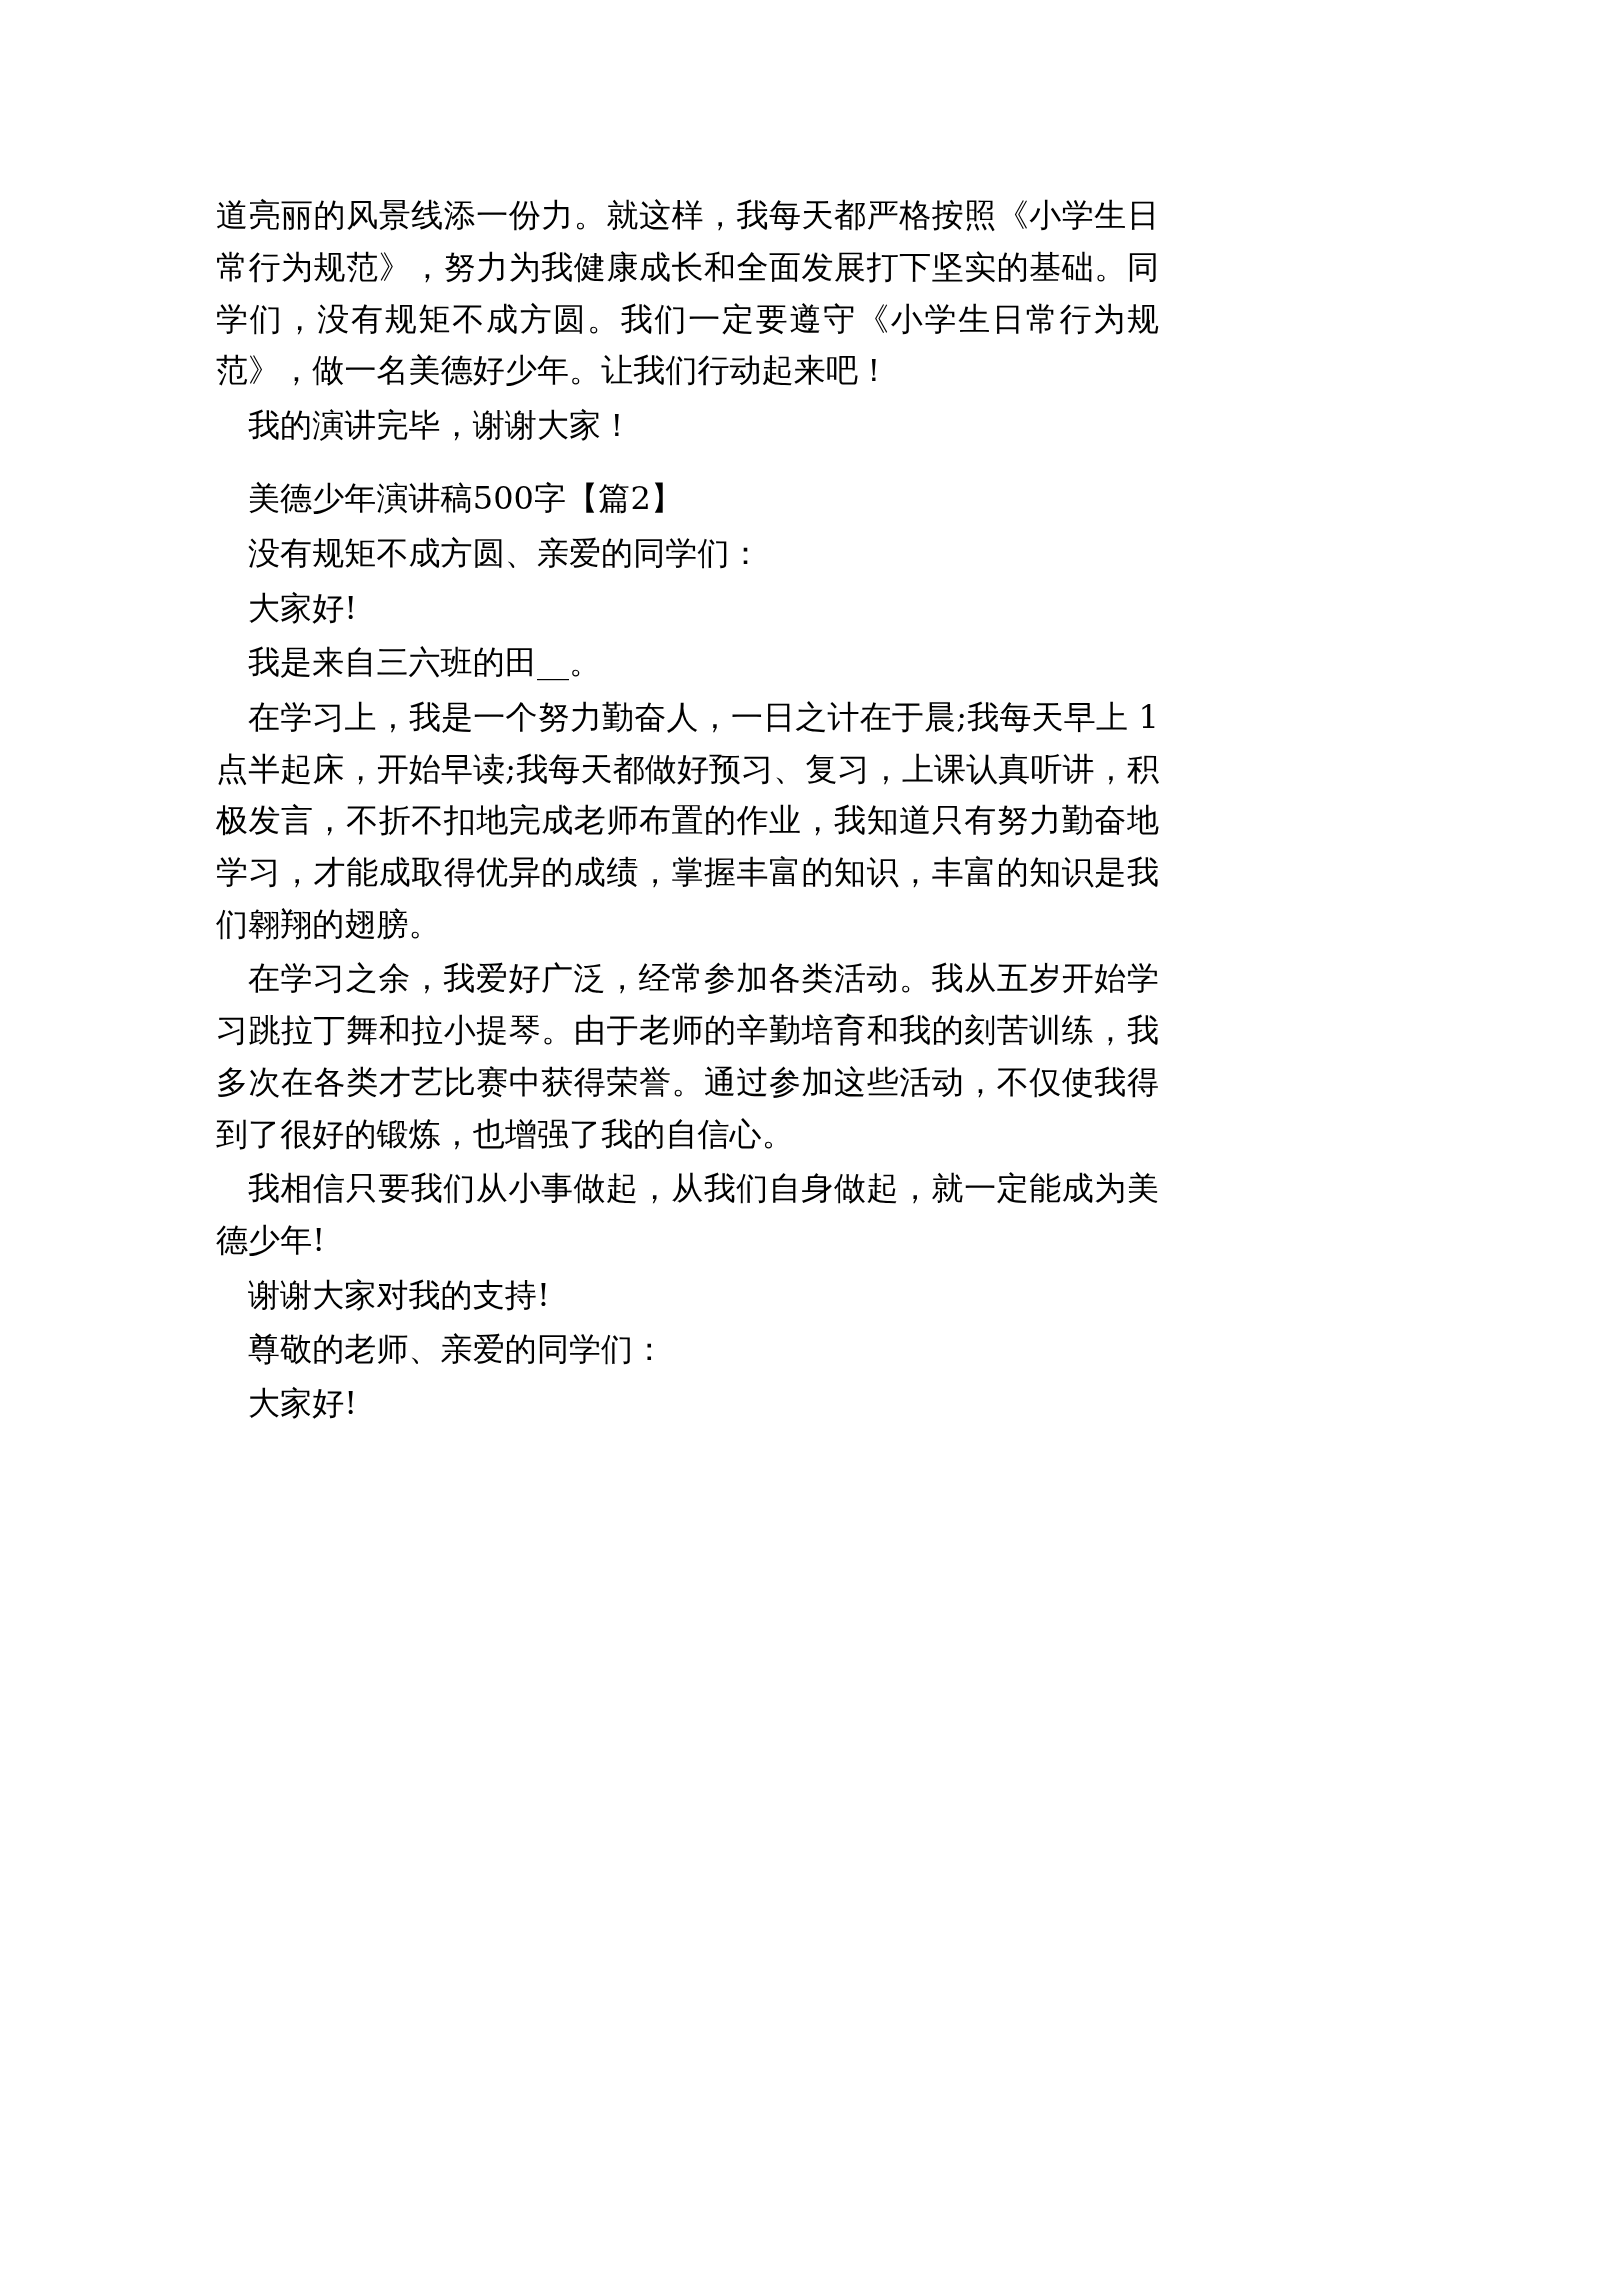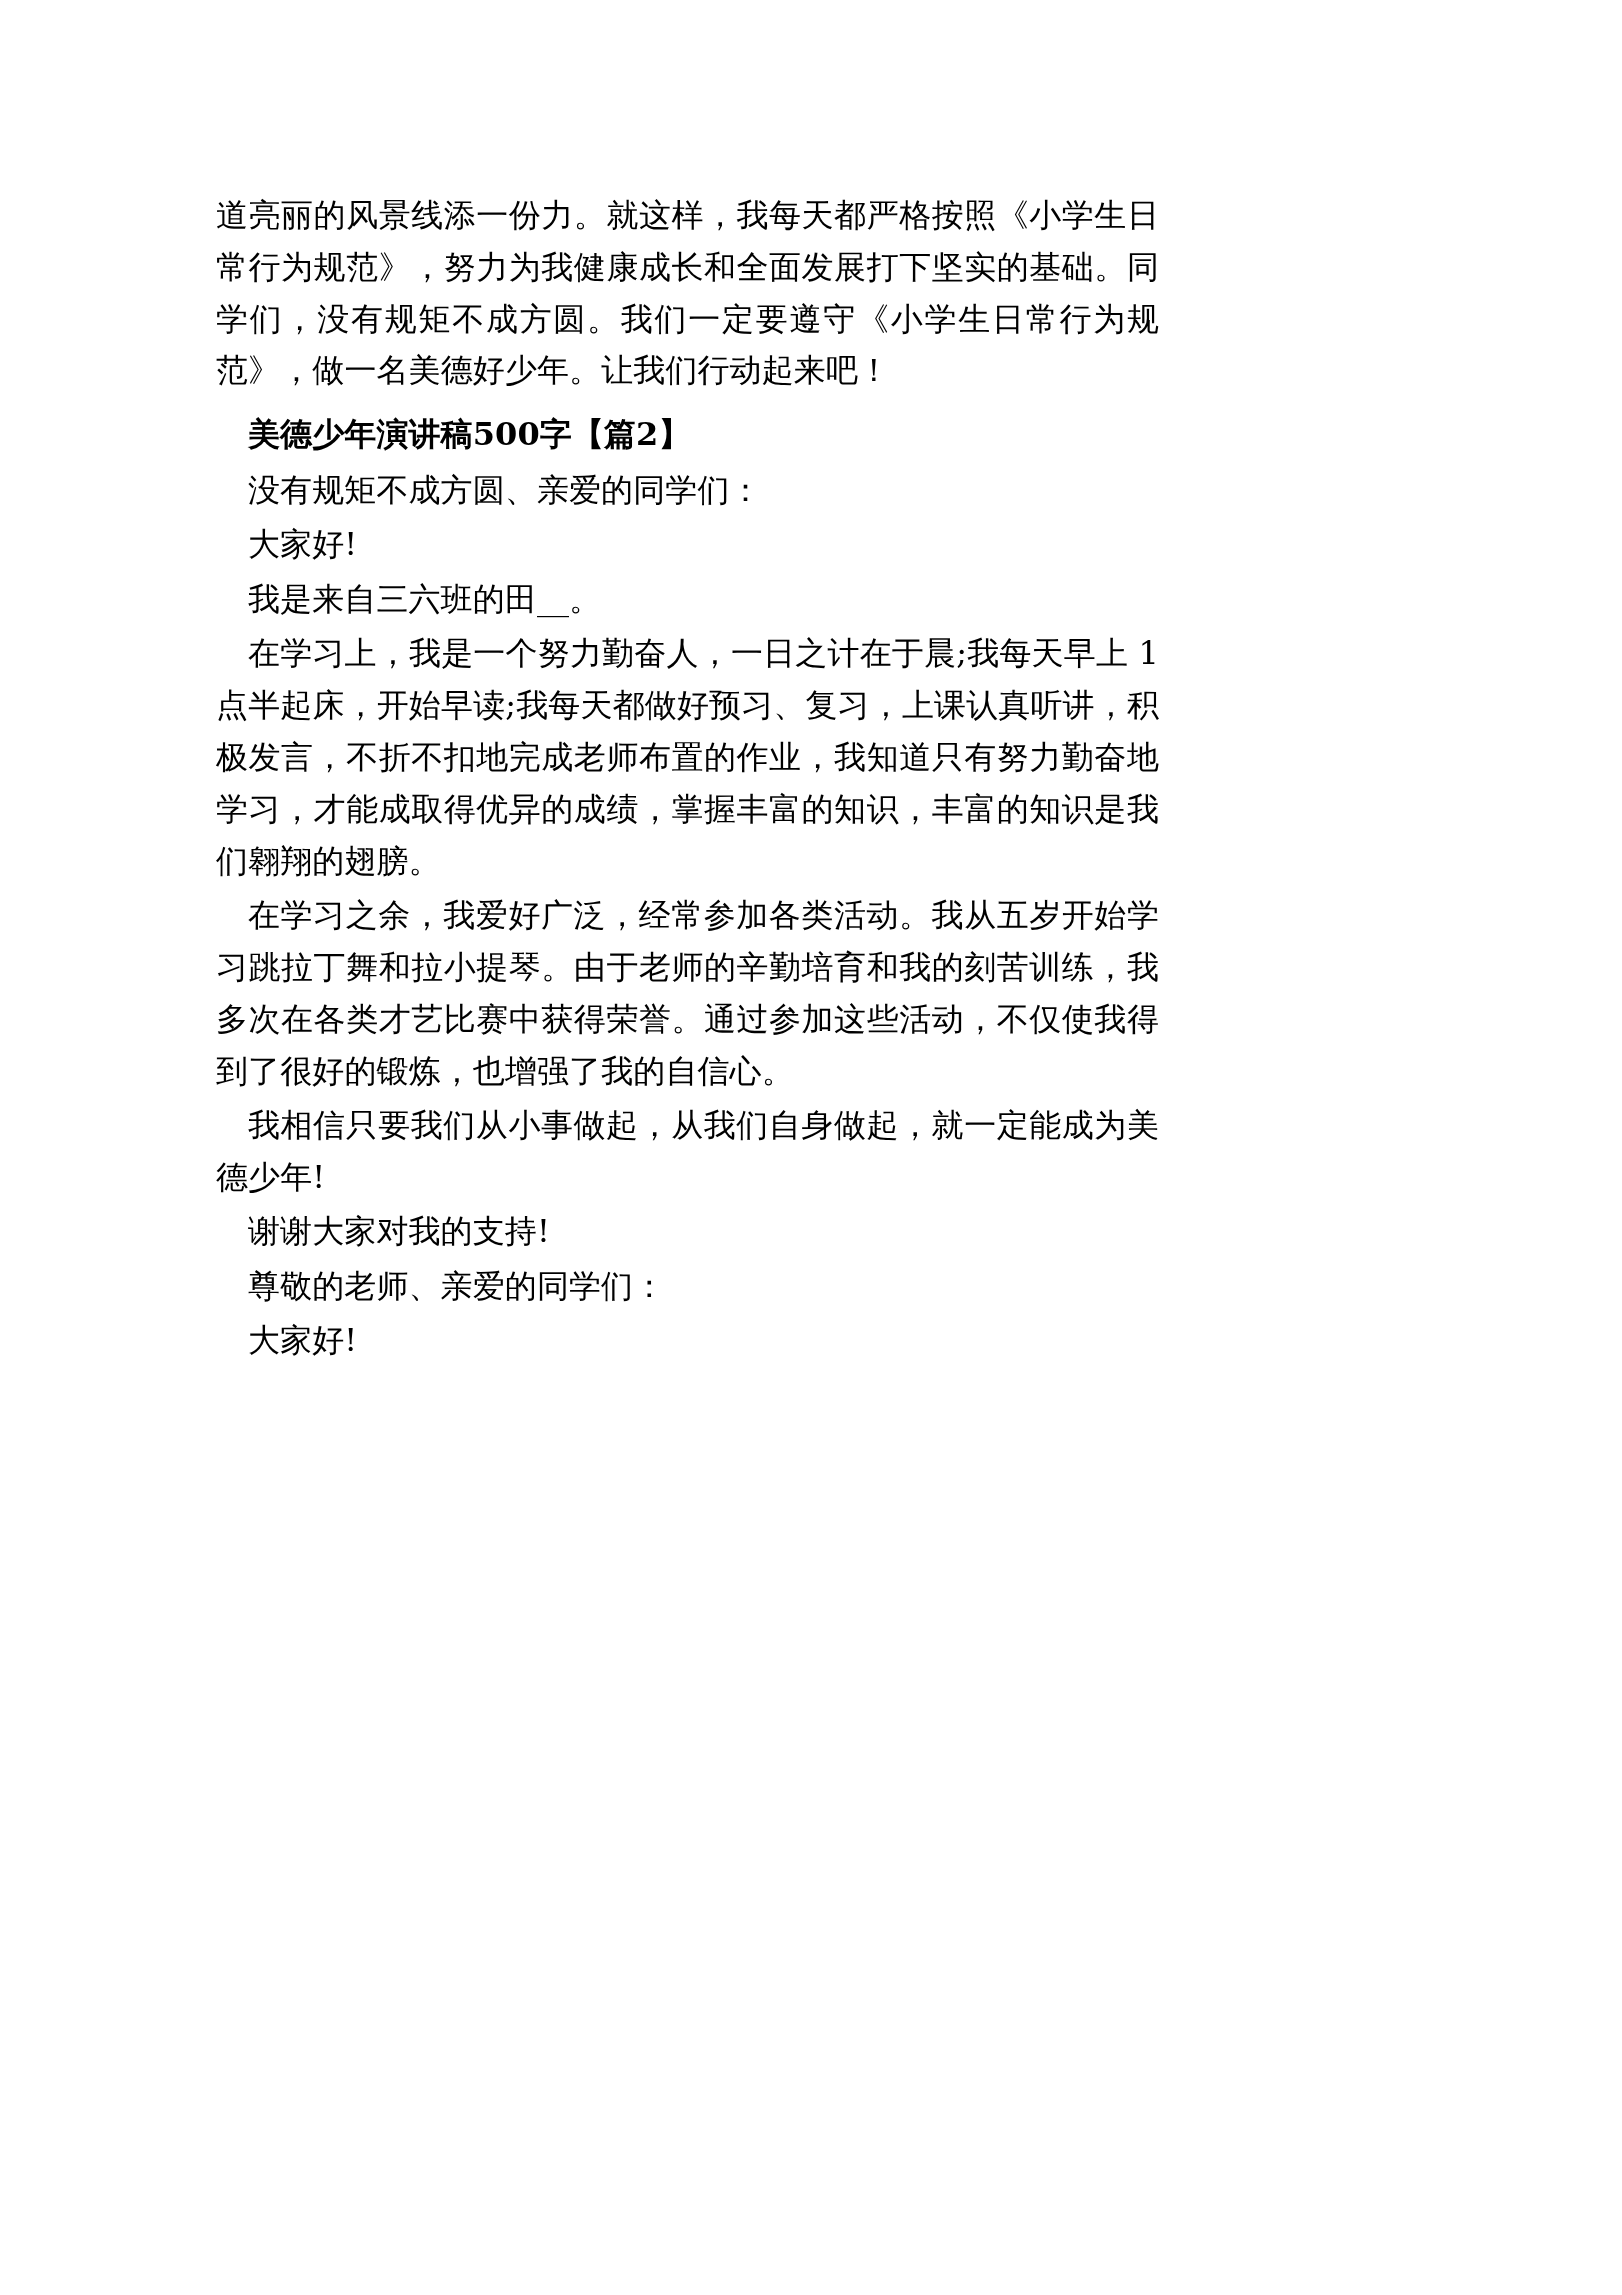--- a/index.html
+++ b/index.html
@@ -35,34 +35,35 @@
   .cont {
     text-indent: 0;
   }
   
   .indent {
     text-indent: 1em;
   }
   
   .heading {
     text-indent: 1em;
-    font-weight: bold;
-    margin-top: 12px;
+    font-weight: normal;
+    margin-top: 21px;
     margin-bottom: 3.9px;
   }
   .short {
     text-indent: 1em;
   }
 </style>
 </head>
 <body>
 
 <div class="page">
   <div class="doc" id="doc-body">
       <p class="cont">道亮丽的风景线添一份力。就这样，我每天都严格按照《小学生日常行为规范》，努力为我健康成长和全面发展打下坚实的基础。同学们，没有规矩不成方圆。我们一定要遵守《小学生日常行为规范》，做一名美德好少年。让我们行动起来吧！</p>
+      <p class="short">我的演讲完毕，谢谢大家！</p>
       <p class="heading">美德少年演讲稿500字【篇2】</p>
       <p class="short">没有规矩不成方圆、亲爱的同学们：</p>
       <p class="short">大家好!</p>
       <p class="short">我是来自三六班的田__。</p>
       <p class="indent">在学习上，我是一个努力勤奋人，一日之计在于晨;我每天早上 1 点半起床，开始早读;我每天都做好预习、复习，上课认真听讲，积极发言，不折不扣地完成老师布置的作业，我知道只有努力勤奋地学习，才能成取得优异的成绩，掌握丰富的知识，丰富的知识是我们翱翔的翅膀。</p>
       <p class="indent">在学习之余，我爱好广泛，经常参加各类活动。我从五岁开始学习跳拉丁舞和拉小提琴。由于老师的辛勤培育和我的刻苦训练，我多次在各类才艺比赛中获得荣誉。通过参加这些活动，不仅使我得到了很好的锻炼，也增强了我的自信心。</p>
       <p class="short">我相信只要我们从小事做起，从我们自身做起，就一定能成为美德少年!</p>
       <p class="short">谢谢大家对我的支持!</p>
       <p class="short">尊敬的老师、亲爱的同学们：</p>
       <p class="short">大家好!</p>

